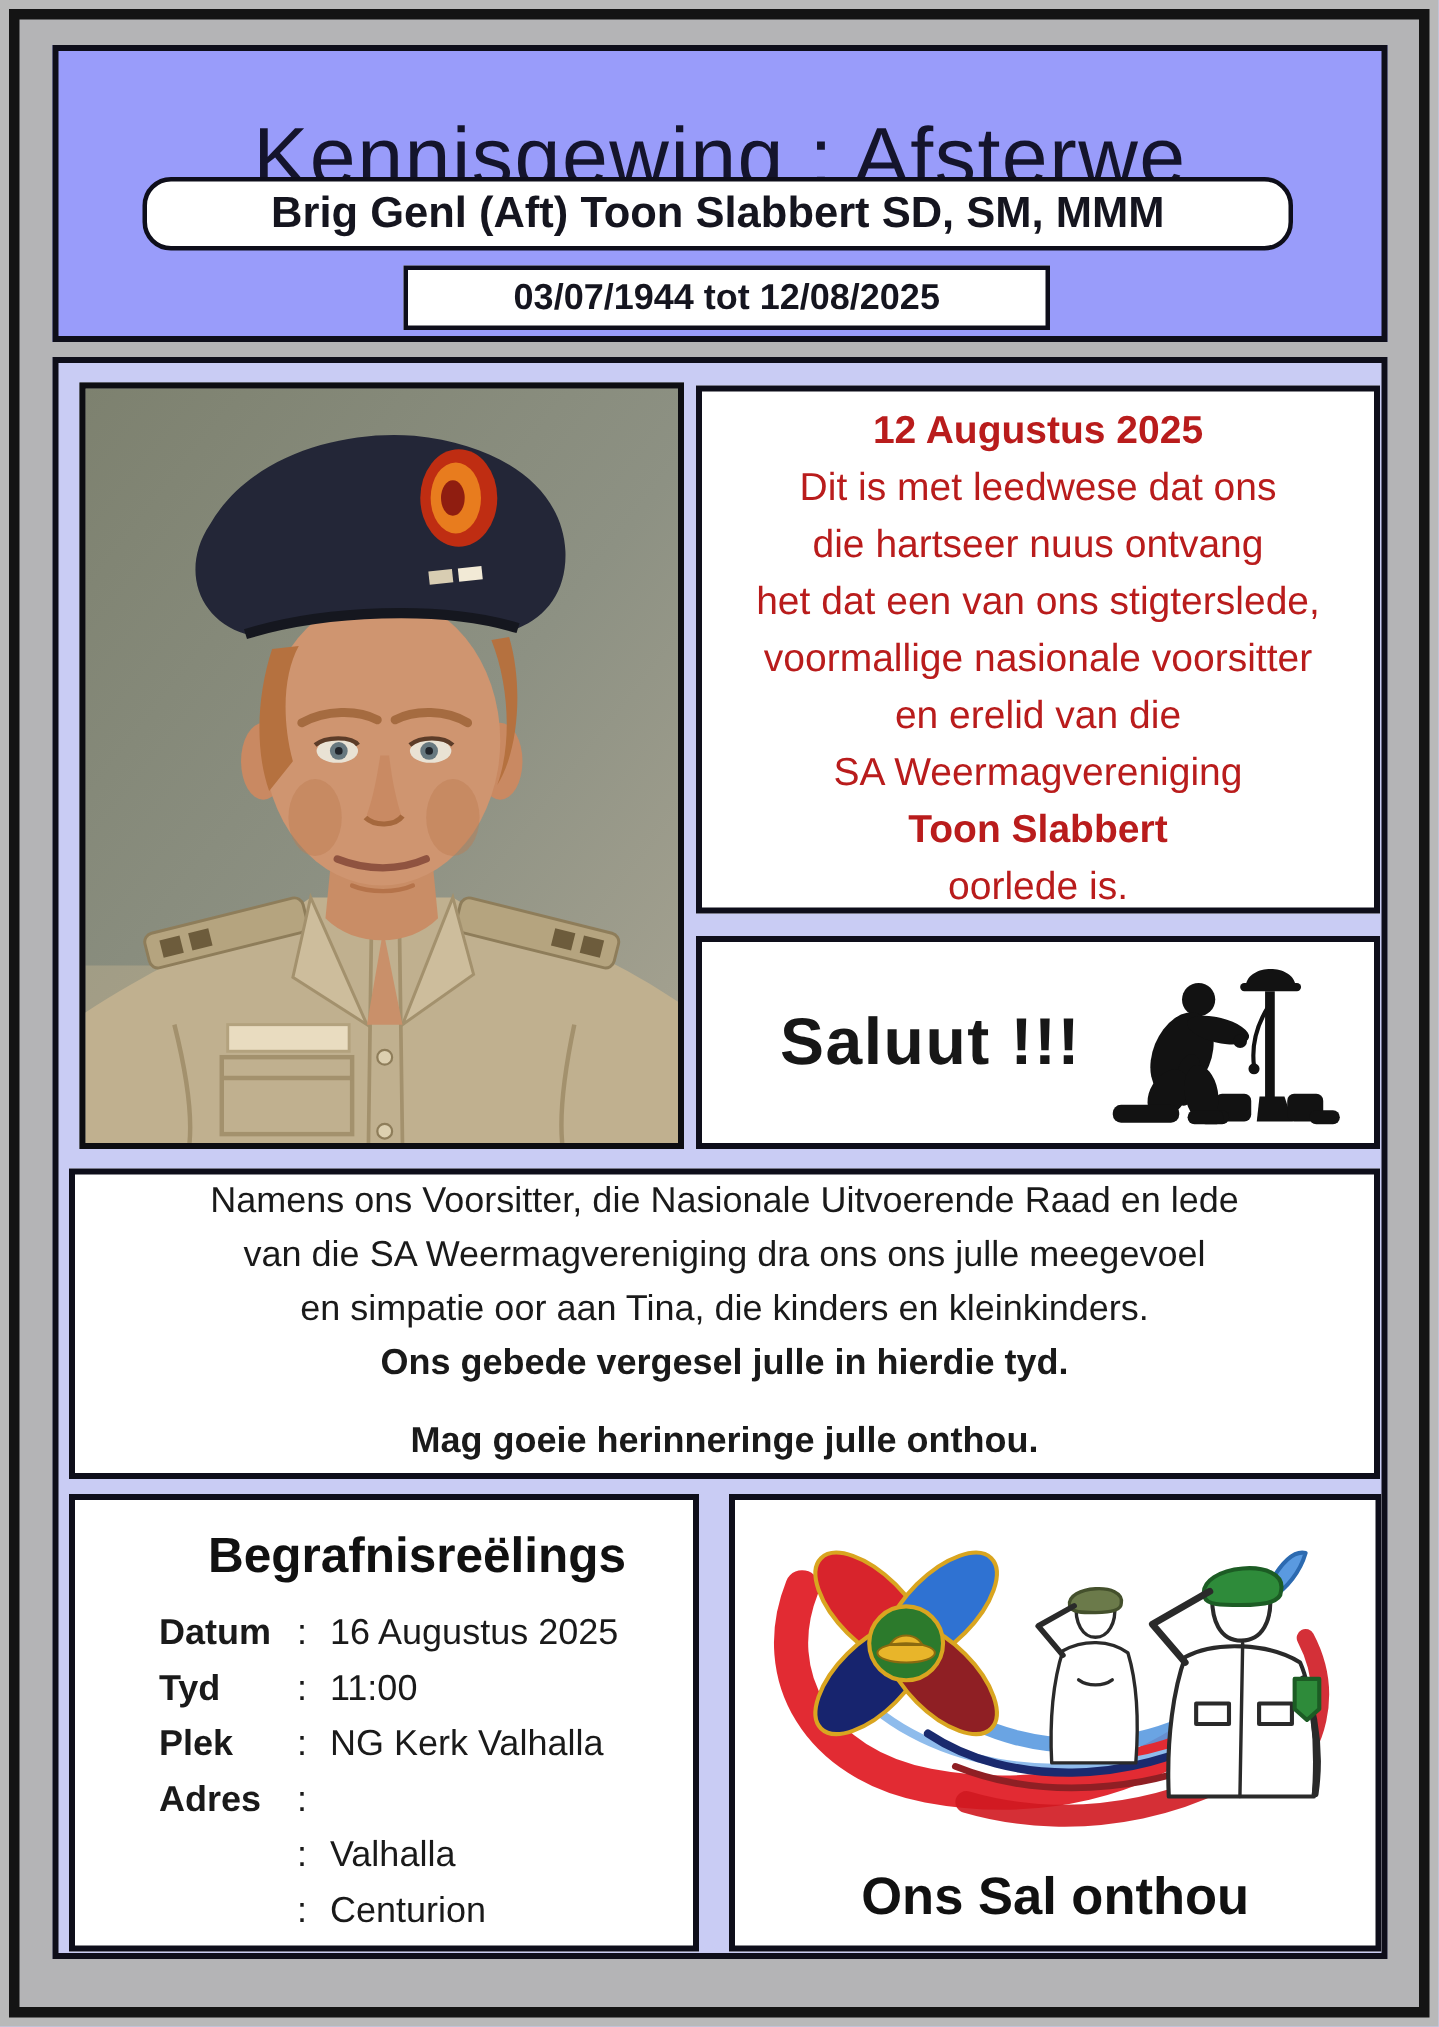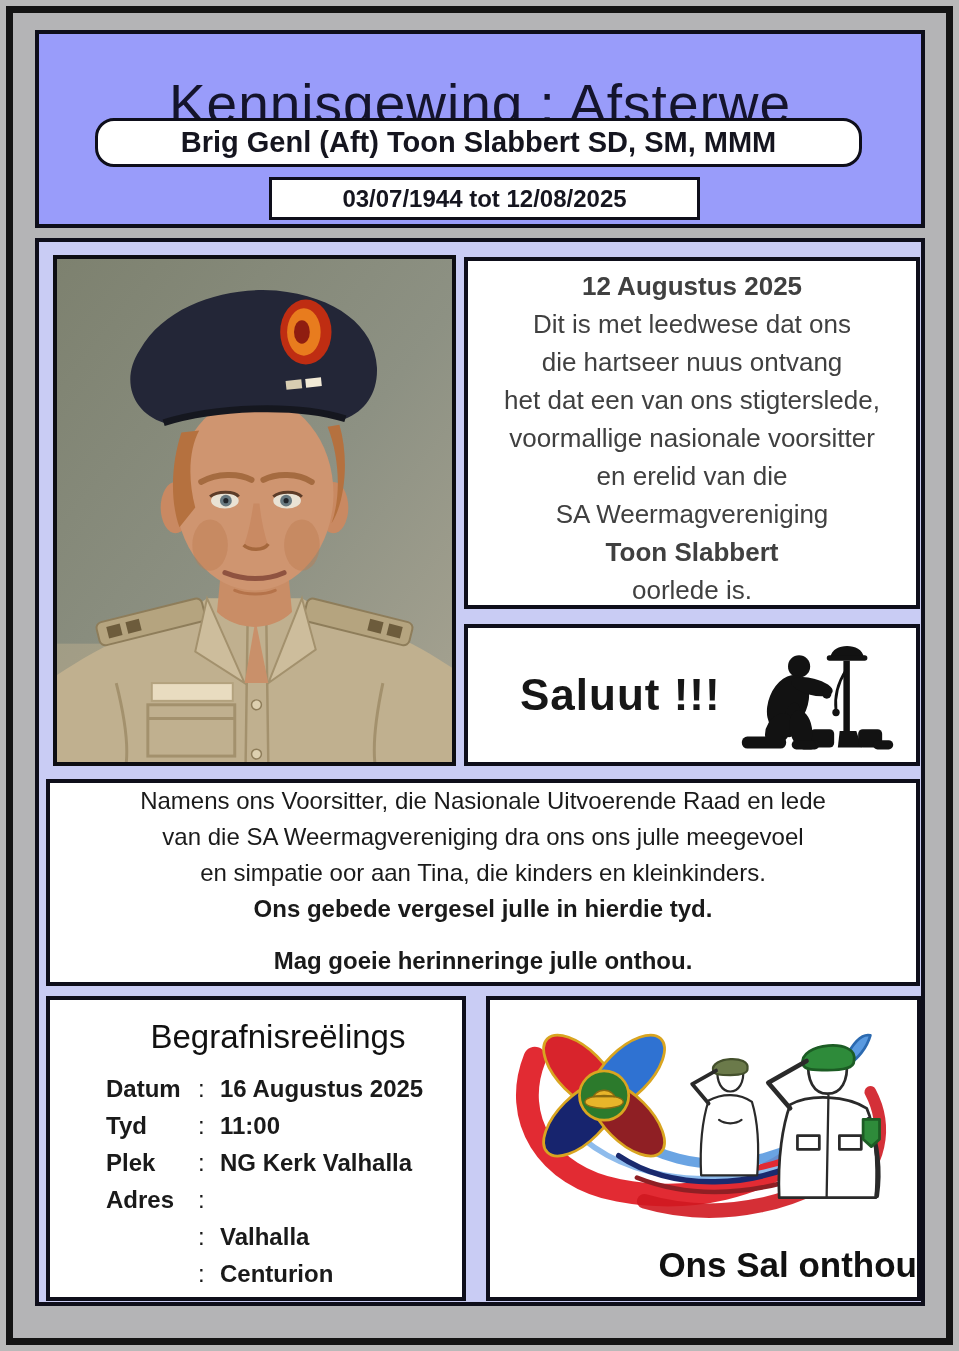--- a/index.html
+++ b/index.html
@@ -39,44 +39,44 @@
   }
   .photo-frame{
     position:absolute;left:14px;top:13px;width:403px;height:511px;
     border:4px solid #0d0d12;background:#8a8d80;overflow:hidden;
   }
   .photo-frame svg{display:block;width:100%;height:100%;}
   .white-box{
     position:absolute;background:#ffffff;border:4px solid #0e0e1a;
   }
   .announce-box{left:425px;top:15px;width:456px;height:352px;padding-top:6px;}
-  .ann-line{text-align:center;font-size:26px;line-height:38px;color:#404040;}
+  .ann-line{text-align:center;font-size:26px;line-height:38px;color:#b91c1c;}
   .bold{font-weight:bold;}
   .salute-box{left:425px;top:382px;width:456px;height:142px;}
   .salute-label{
     position:absolute;left:52px;top:0;height:100%;display:flex;align-items:center;
     font-size:44px;font-weight:bold;color:#171717;letter-spacing:1px;
   }
   .salute-art{position:absolute;right:16px;top:7px;width:200px;height:120px;}
   .condolence-box{left:7px;top:537px;width:874px;height:207px;}
   .cond-line{text-align:center;font-size:24px;line-height:36px;color:#1a1a1a;}
   .cond-space{margin-top:16px;}
   .funeral-box{left:7px;top:754px;width:420px;height:305px;}
   .funeral-heading{
-    margin-top:18px;text-align:center;font-size:33px;font-weight:normal;color:#111;margin-left:44px;
+    margin-top:18px;text-align:center;font-size:33px;font-weight:bold;color:#111;margin-left:44px;
   }
   .funeral-rows{margin:14px 0 0 56px;}
   .frow{display:flex;font-size:24px;line-height:37px;color:#1a1a1a;}
   .flabel{font-weight:bold;width:92px;flex:none;}
   .fcolon{width:22px;flex:none;}
-  .fvalue{flex:1;font-weight:bold;}
+  .fvalue{flex:1;}
   .logo-box{left:447px;top:754px;width:435px;height:305px;}
   .logo-art{position:absolute;left:6px;top:8px;width:415px;height:228px;}
   .logo-caption{
-    position:absolute;left:0;bottom:12px;width:100%;text-align:right;
+    position:absolute;left:0;bottom:12px;width:100%;text-align:center;
     font-size:35px;font-weight:bold;color:#111;
   }
 </style>
 </head>
 <body>
 
 <div class="outer-frame"></div>
 
 <div class="panel top-panel">
   <div class="main-title">Kennisgewing : Afsterwe</div>

